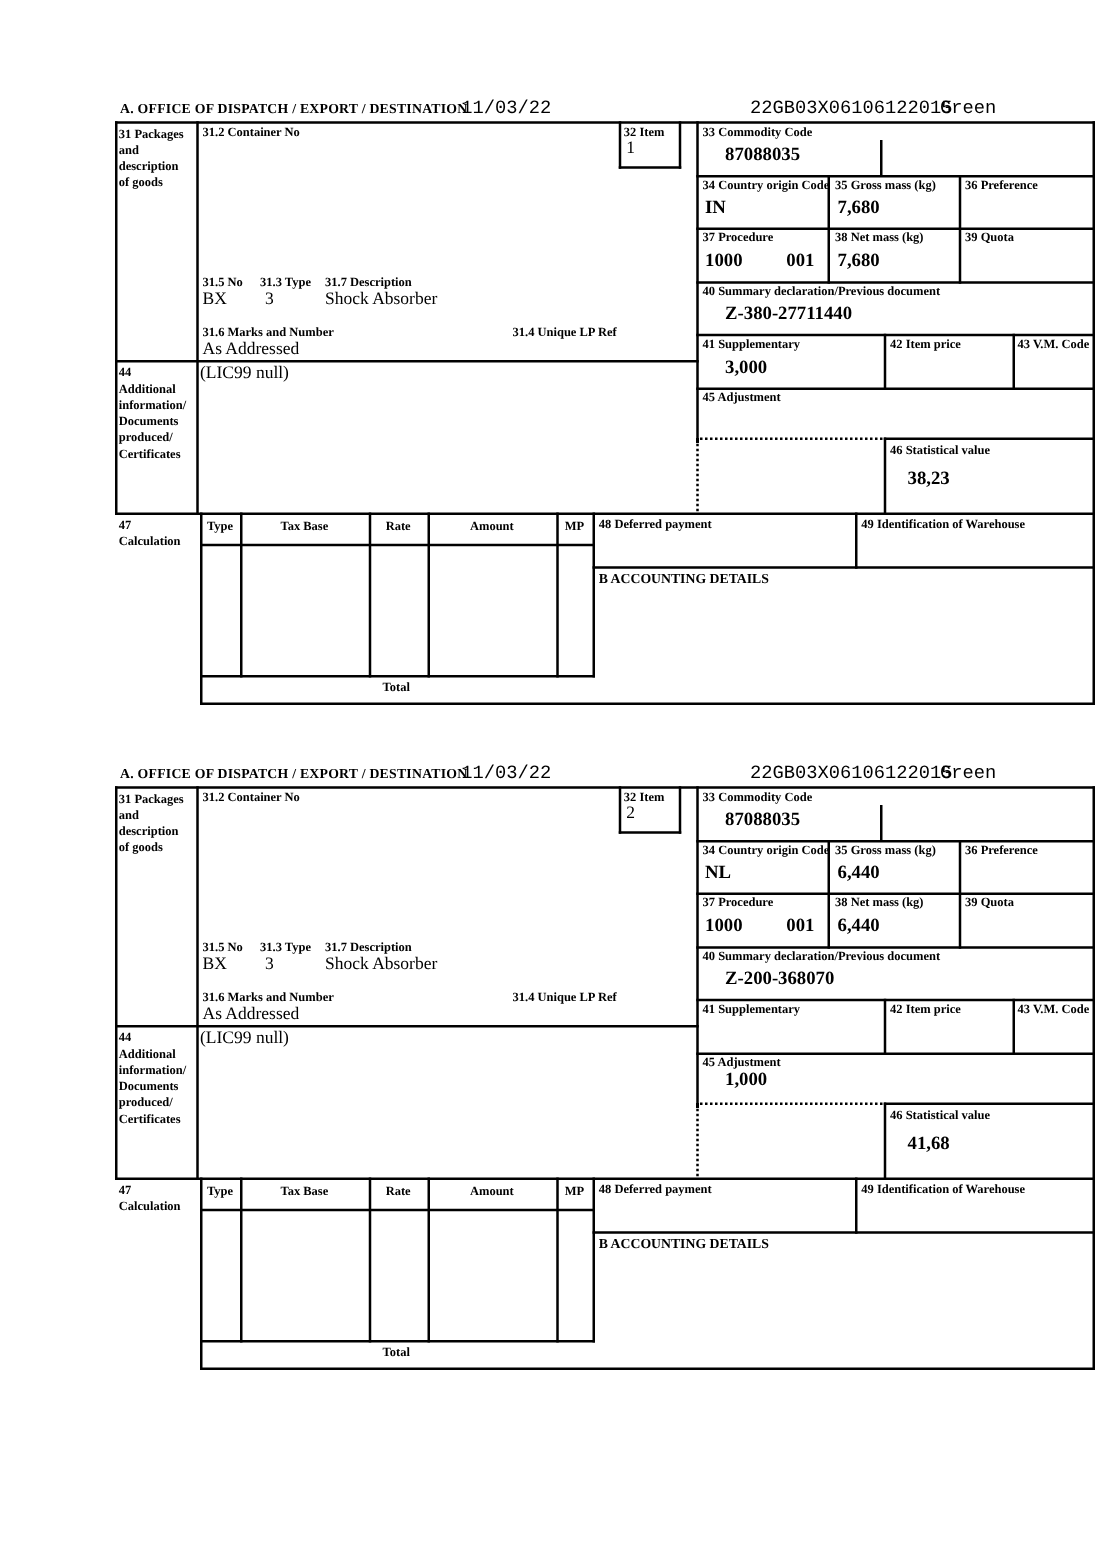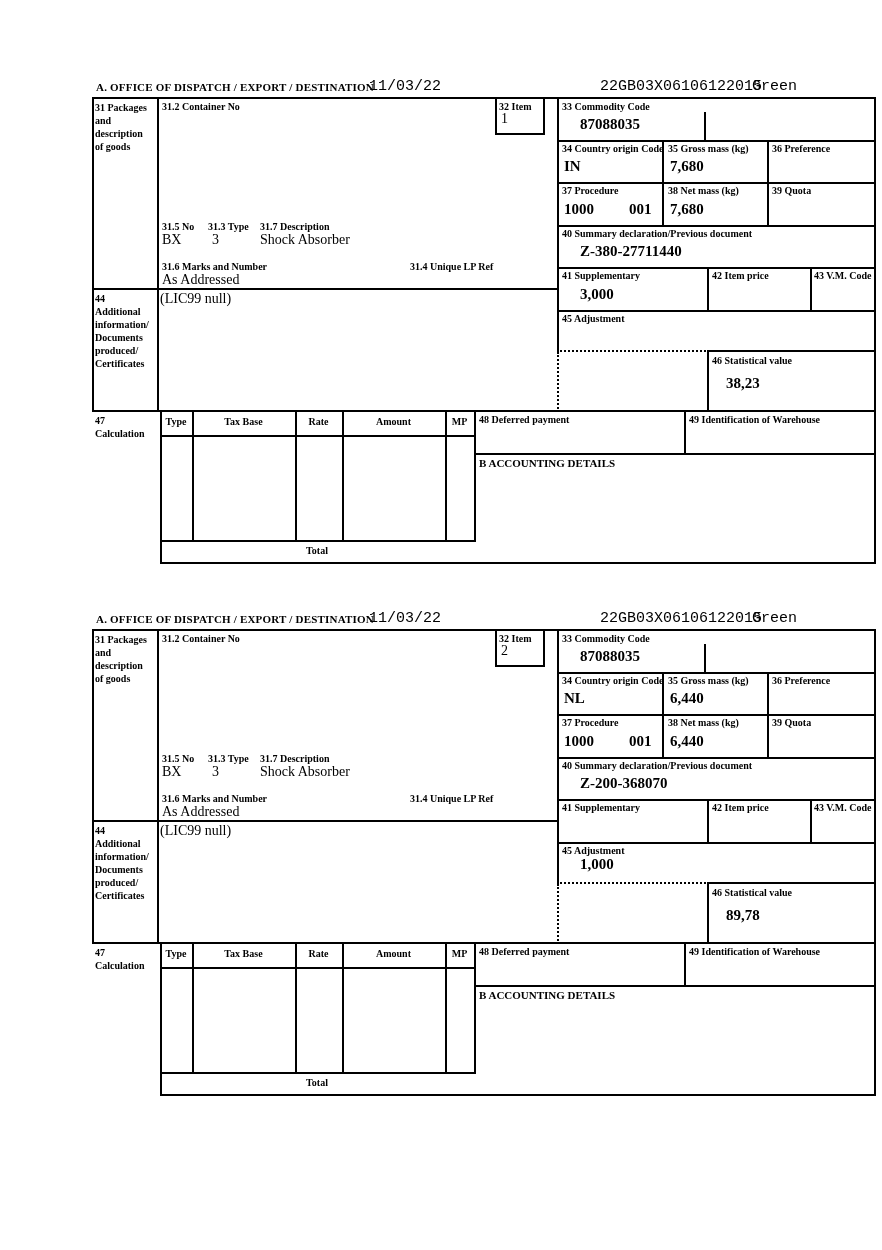--- a/index.html
+++ b/index.html
@@ -204,21 +204,21 @@
   <div class="lb" style="left:470px;top:153px;">40 Summary declaration/Previous document</div>
   <div class="vl" style="left:488px;top:168px;">Z-200-368070</div>
 
   <div class="lb" style="left:470px;top:195px;">41 Supplementary</div>
   <div class="vl" style="left:488px;top:211px;margin-top:38px;">1,000</div>
   <div class="lb" style="left:620px;top:195px;">42 Item price</div>
   <div class="lb" style="left:722px;top:195px;">43 V.M. Code</div>
 
   <div class="lb" style="left:470px;top:238px;">45 Adjustment</div>
   <div class="lb" style="left:620px;top:280px;">46 Statistical value</div>
-  <div class="vl" style="left:634px;top:300px;">89,78</div>
+  <div class="vl" style="left:634px;top:300px;">41,68</div>
 
   <div class="lb" style="left:70px;top:146px;">31.5 No</div>
   <div class="lb" style="left:116px;top:146px;">31.3 Type</div>
   <div class="lb" style="left:168px;top:146px;">31.7 Description</div>
   <div class="vm" style="left:70px;top:157px;">BX</div>
   <div class="vm" style="left:120px;top:157px;">3</div>
   <div class="vm" style="left:168px;top:157px;">Shock Absorber</div>
 
   <div class="lb" style="left:70px;top:186px;">31.6 Marks and Number</div>
   <div class="lb" style="left:318px;top:186px;">31.4 Unique LP Ref</div>

